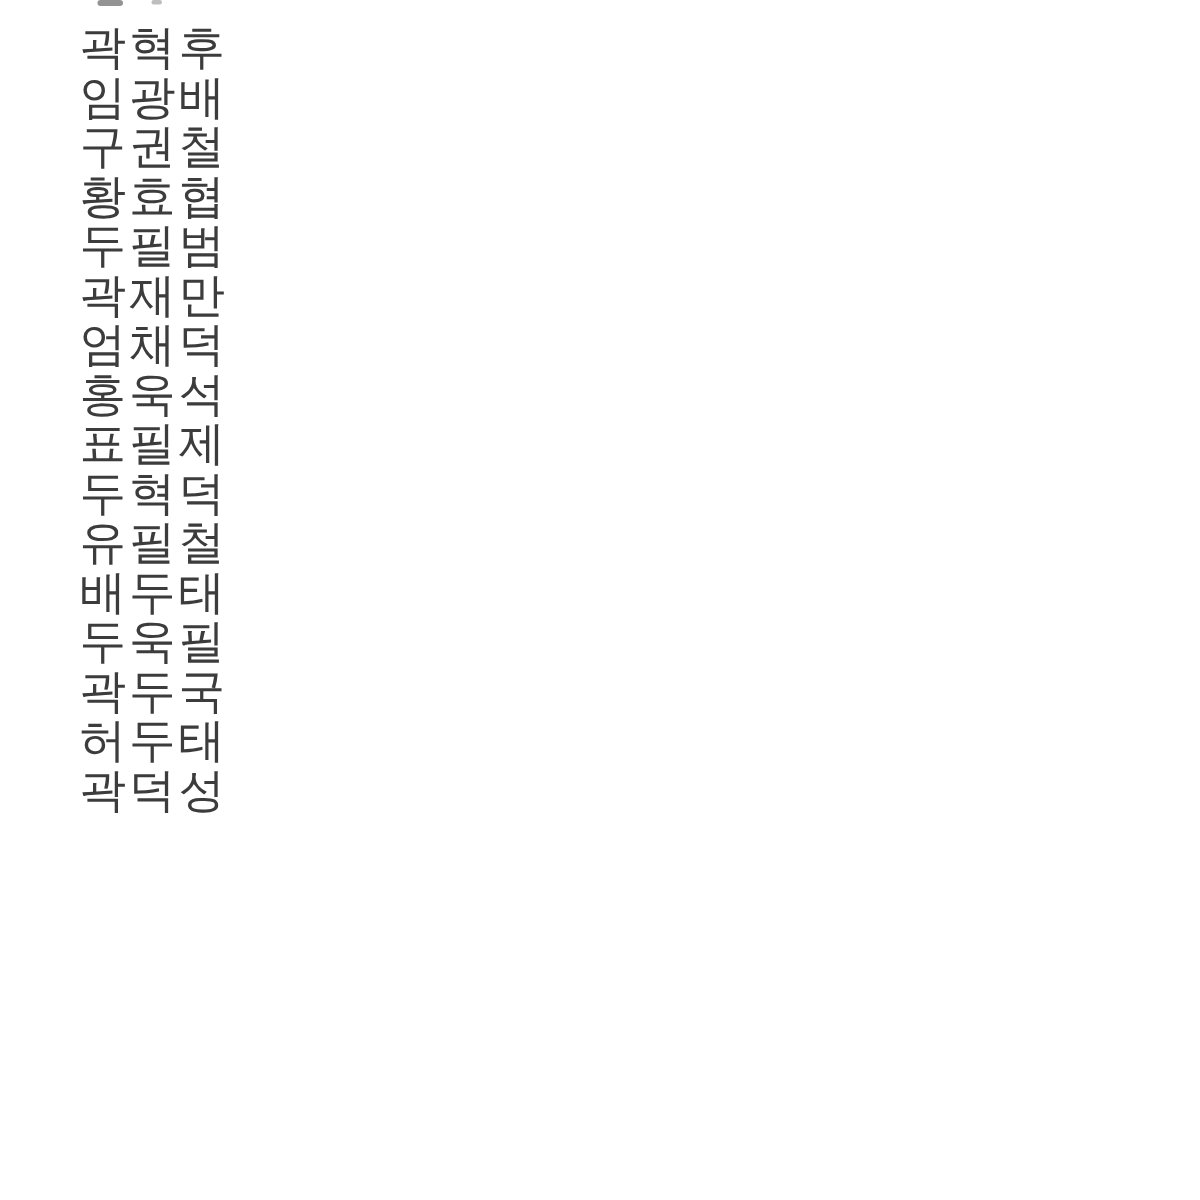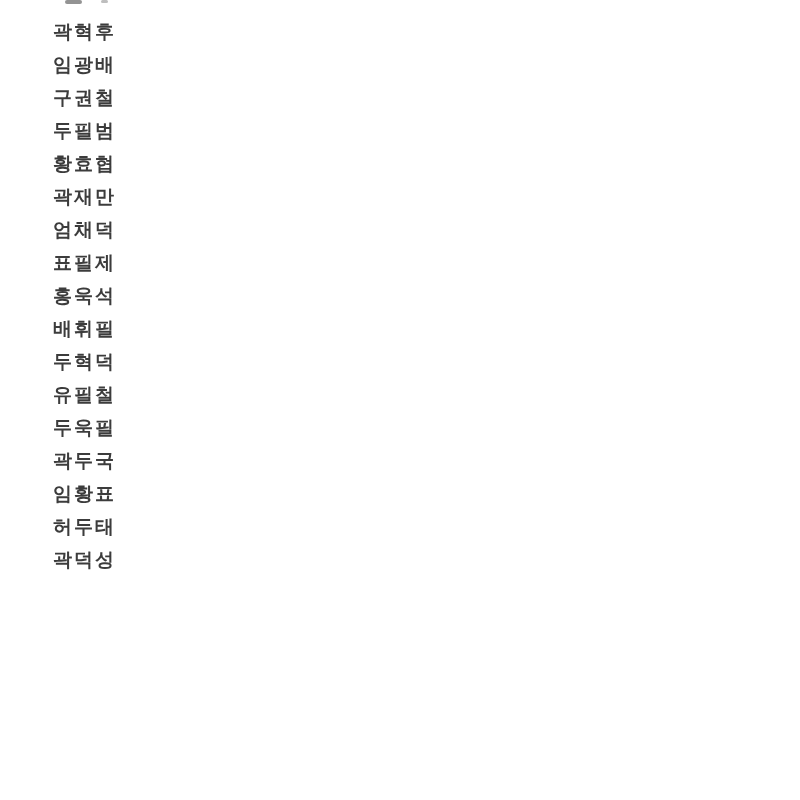--- a/index.html
+++ b/index.html
@@ -29,22 +29,22 @@
     width: 100%;
   }
   .row {
     height: 33px;
     display: flex;
     align-items: center;
     padding-left: 53px;
     cursor: default;
   }
   .row-label {
-    font-size: 19px;
-    font-weight: 700;
+    font-size: 31px;
+    font-weight: 400;
     letter-spacing: 2px;
     color: var(--text-color);
     line-height: 1;
     white-space: nowrap;
   }
   
   .clipped-fragment {
     position: absolute;
     background: var(--fragment-color);
     border-radius: 2px;
@@ -67,54 +67,51 @@
       <div class="row">
     <span class="row-label">곽혁후</span>
   </div>
       <div class="row">
     <span class="row-label">임광배</span>
   </div>
       <div class="row">
     <span class="row-label">구권철</span>
   </div>
       <div class="row">
-    <span class="row-label">두필범</span>
+    <span class="row-label">황효협</span>
   </div>
       <div class="row">
-    <span class="row-label">황효협</span>
+    <span class="row-label">두필범</span>
   </div>
       <div class="row">
     <span class="row-label">곽재만</span>
   </div>
       <div class="row">
     <span class="row-label">엄채덕</span>
   </div>
       <div class="row">
-    <span class="row-label">표필제</span>
-  </div>
-      <div class="row">
     <span class="row-label">홍욱석</span>
   </div>
       <div class="row">
-    <span class="row-label">배휘필</span>
+    <span class="row-label">표필제</span>
   </div>
       <div class="row">
     <span class="row-label">두혁덕</span>
   </div>
       <div class="row">
     <span class="row-label">유필철</span>
   </div>
       <div class="row">
+    <span class="row-label">배두태</span>
+  </div>
+      <div class="row">
     <span class="row-label">두욱필</span>
   </div>
       <div class="row">
     <span class="row-label">곽두국</span>
-  </div>
-      <div class="row">
-    <span class="row-label">임황표</span>
   </div>
       <div class="row">
     <span class="row-label">허두태</span>
   </div>
       <div class="row">
     <span class="row-label">곽덕성</span>
   </div>
     </div>
 </div>
 

